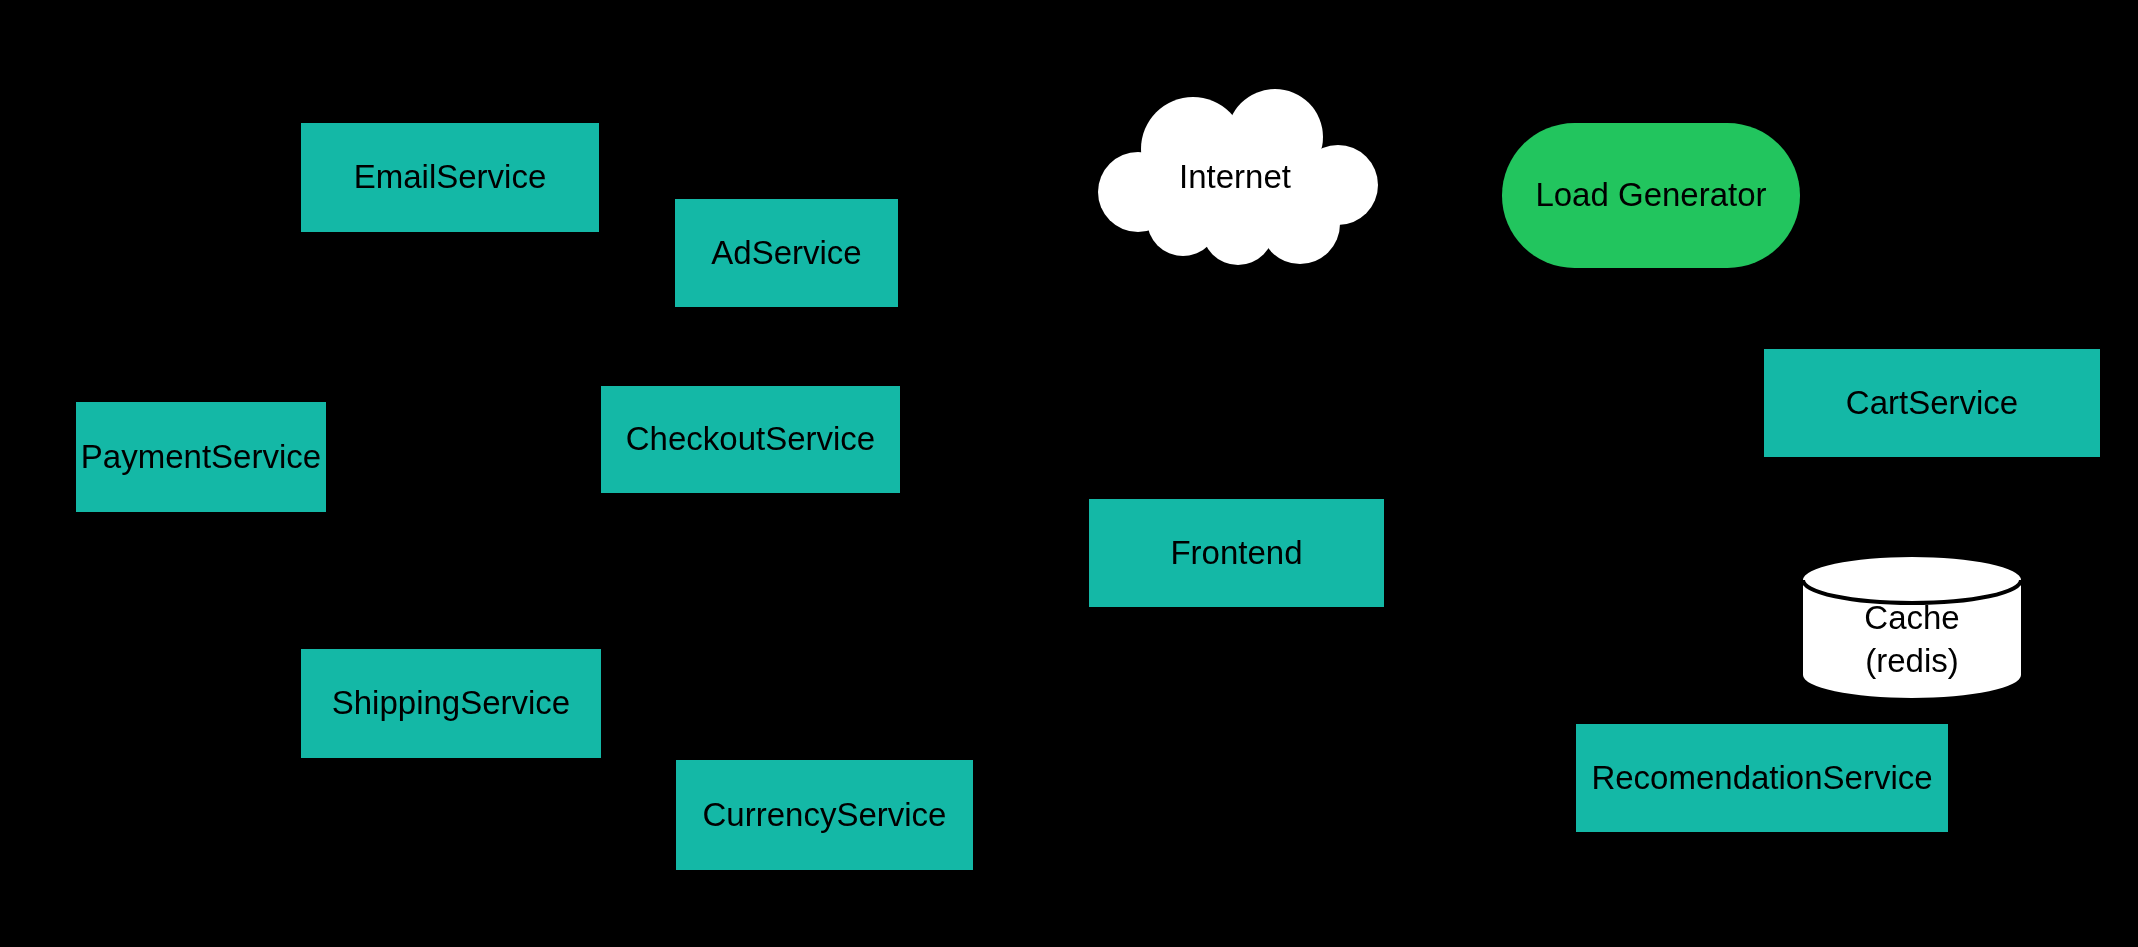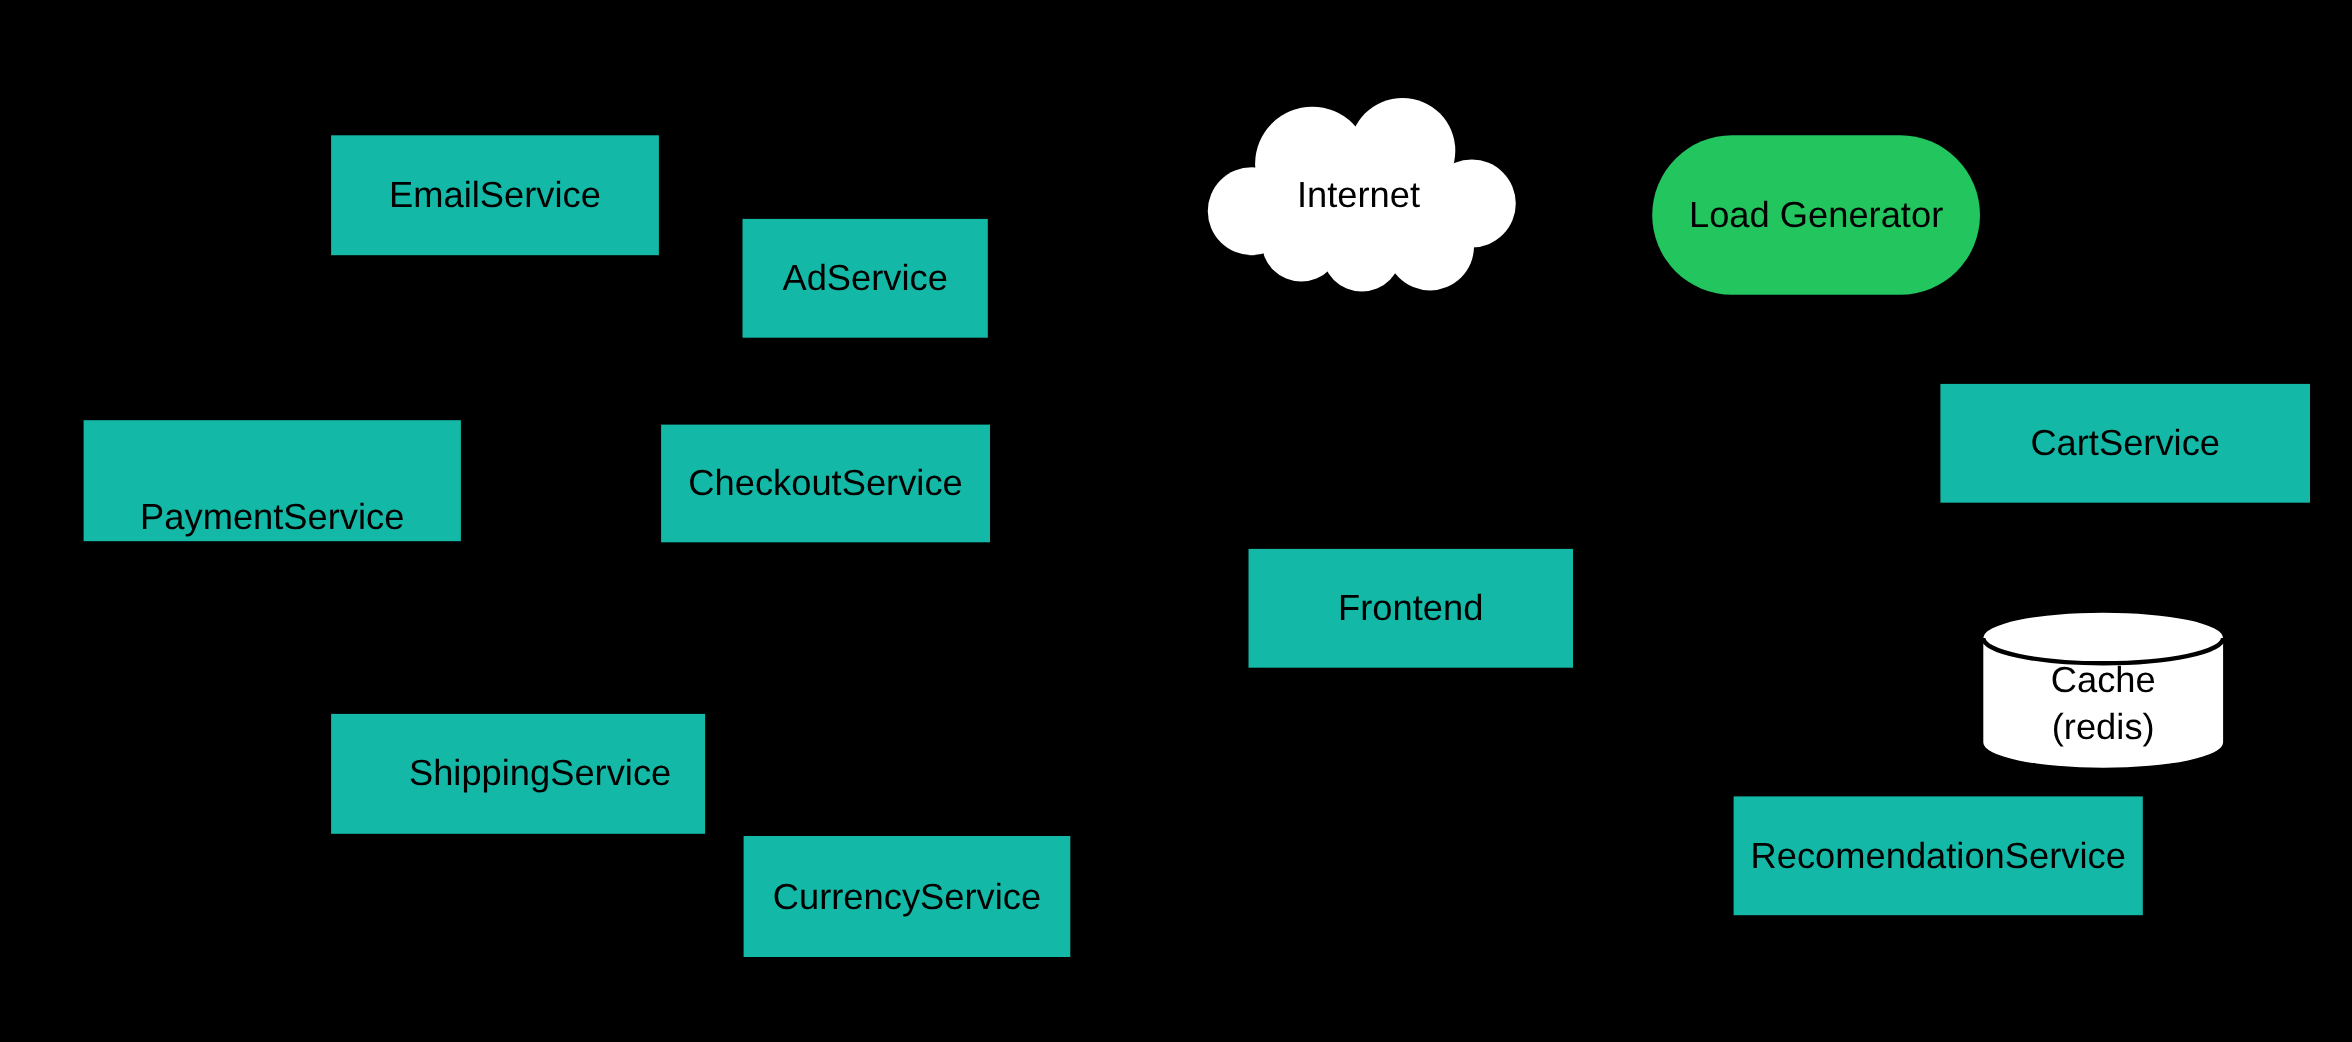--- a/index.html
+++ b/index.html
@@ -32,26 +32,26 @@
     display: block;
   }
   .label { position: relative; z-index: 2; }
   .cylinder .label { padding-top: 24px; }
 
   
   #n-email          { left: 301px;  top: 123px; width: 298px; height: 109px; }
   #n-ad             { left: 675px;  top: 199px; width: 223px; height: 108px; justify-content: center; }
   #n-internet       { left: 1090px; top: 87px;  width: 290px; height: 180px; }
   #n-loadgen        { left: 1502px; top: 123px; width: 298px; height: 145px; }
-  #n-payment        { left: 76px;   top: 382px; width: 343px; height: 110px; align-items: flex-end; }
+  #n-payment        { left: 76px;   top: 402px; width: 250px; height: 110px; }
   #n-checkout       { left: 601px;  top: 386px; width: 299px; height: 107px; }
   #n-cart           { left: 1764px; top: 349px; width: 336px; height: 108px; }
-  #n-frontend       { left: 1089px; top: 499px; width: 295px; height: 108px; margin-left: 46px; }
+  #n-frontend       { left: 1089px; top: 499px; width: 295px; height: 108px; }
   #n-cache          { left: 1801px; top: 555px; width: 222px; height: 145px; }
-  #n-shipping       { left: 301px;  top: 649px; width: 300px; height: 109px; padding-left: 40px; }
+  #n-shipping       { left: 301px;  top: 649px; width: 300px; height: 109px; }
   #n-currency       { left: 676px;  top: 760px; width: 297px; height: 110px; }
   #n-productcatalog { left: 1051px; top: 762px; width: 374px; height: 106px; }
   #n-recommendation { left: 1576px; top: 724px; width: 372px; height: 108px; }
 </style>
 </head>
 <body>
 
 <div id="canvas">
 
   <div class="node rect" id="n-email">

